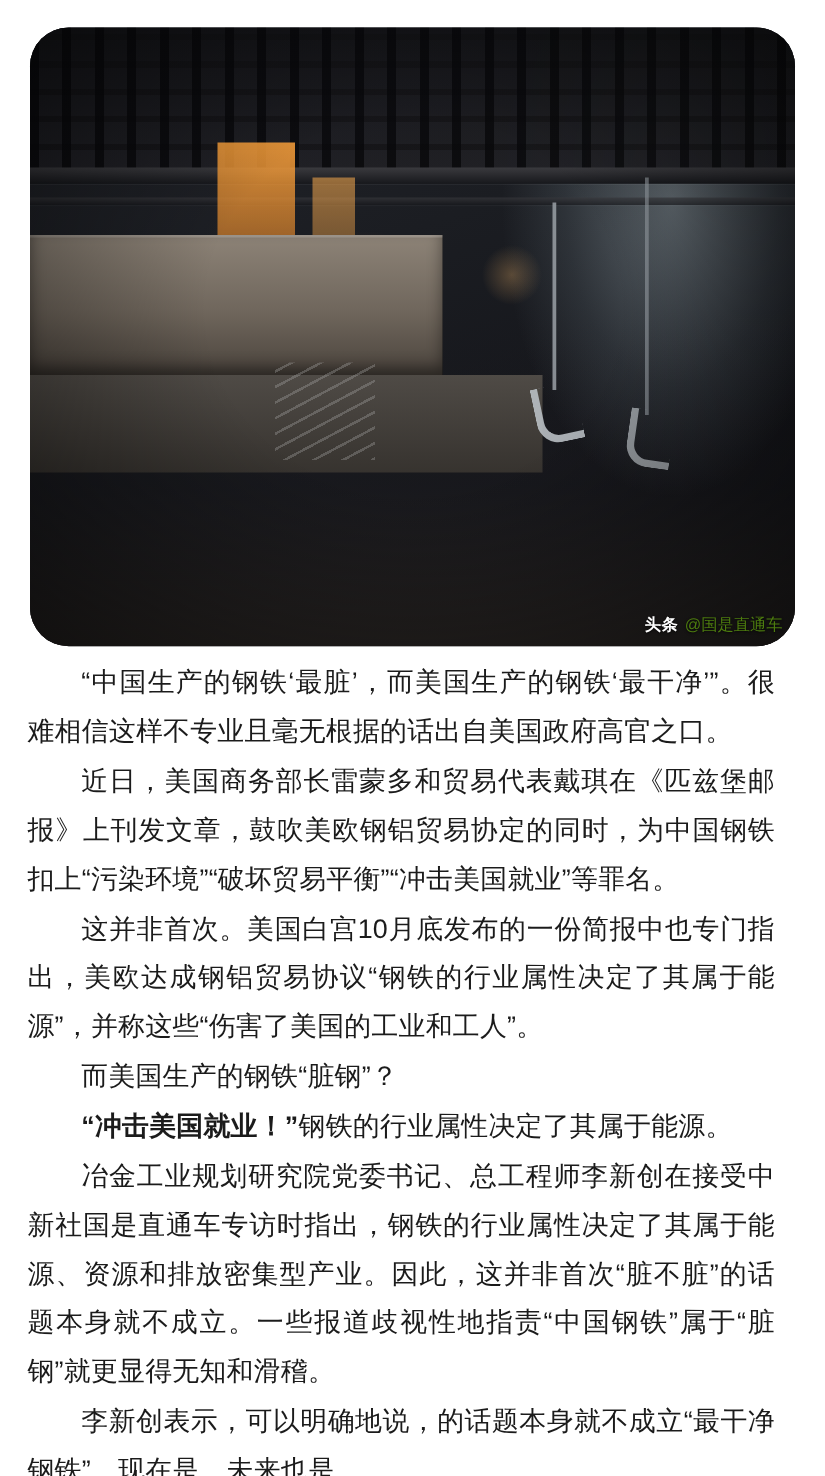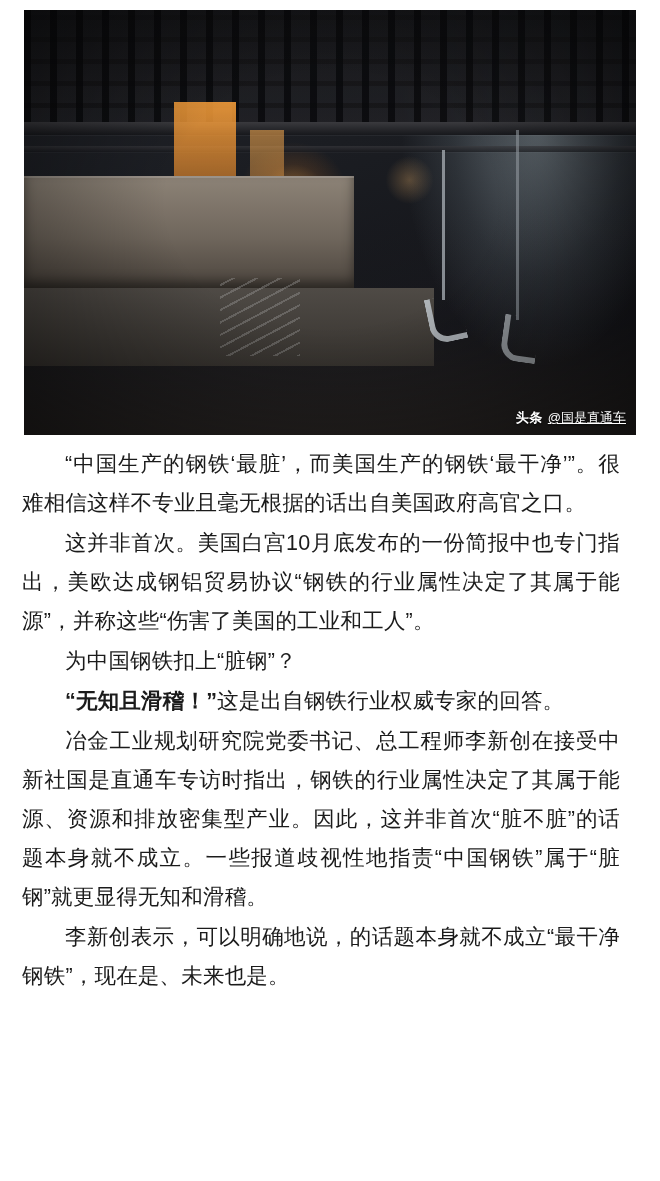--- a/index.html
+++ b/index.html
@@ -18,24 +18,25 @@
     width: 660px;
     height: 1181px;
     position: relative;
     background: #ffffff;
     box-sizing: border-box;
   }
 
   
   .hero {
     position: relative;
-    margin: 10px 24px 0 24px;
-    height: 425px;
+    margin: 22px 24px 0 24px;
+    height: 495px;
     overflow: hidden;
     background: #15161a;
+    border-radius: 31px;
   }
   .hero-art {
     position: absolute;
     inset: 0;
     background:
       
       radial-gradient(ellipse 190px 330px at 84% 28%, rgba(188,206,214,0.42) 0%, rgba(150,170,180,0.16) 45%, rgba(0,0,0,0) 72%),
       
       radial-gradient(circle 55px at 44% 44%, rgba(255,168,66,0.55) 0%, rgba(255,140,40,0.12) 60%, rgba(0,0,0,0) 100%),
       radial-gradient(circle 38px at 22% 47%, rgba(255,176,80,0.40) 0%, rgba(0,0,0,0) 75%),
@@ -145,22 +146,21 @@
     font-size: 13px;
     color: #f2f2f2;
     text-shadow: 0 1px 2px rgba(0,0,0,0.8);
   }
   .hero-watermark .wm-logo {
     font-weight: bold;
     color: #ffffff;
     letter-spacing: 0.5px;
   }
   .hero-watermark .wm-text {
-    color: #ffffff;
-    text-decoration: underline;
+    color: #4d7c0f;
   }
 
   
   .article {
     margin: 10px 40px 0 22px;
     font-size: 21.5px;
     line-height: 39px;
     letter-spacing: 0.2px;
     color: #1b1b1b;
     text-align: justify;
@@ -197,20 +197,21 @@
     <div class="hook hook2"></div>
     <div class="hero-vignette"></div>
     <div class="hero-watermark">
       <span class="wm-logo">头条</span>
       <span class="wm-text">@国是直通车</span>
     </div>
   </div>
 
   <div class="article">
     <p>“中国生产的钢铁‘最脏’，而美国生产的钢铁‘最干净’”。很难相信这样不专业且毫无根据的话出自美国政府高官之口。</p>
+    <p>近日，美国商务部长雷蒙多和贸易代表戴琪在《匹兹堡邮报》上刊发文章，鼓吹美欧钢铝贸易协定的同时，为中国钢铁扣上“污染环境”“破坏贸易平衡”“冲击美国就业”等罪名。</p>
     <p>这并非首次。美国白宫10月底发布的一份简报中也专门指出，美欧达成钢铝贸易协议“钢铁的行业属性决定了其属于能源”，并称这些“伤害了美国的工业和工人”。</p>
-    <p>为中国钢铁扣上“脏钢”？</p>
-    <p class="noindent"><b>“无知且滑稽！”</b><span>这是出自钢铁行业权威专家的回答。</span></p>
+    <p>而美国生产的钢铁“脏钢”？</p>
+    <p class="noindent"><b>“冲击美国就业！”</b><span>钢铁的行业属性决定了其属于能源。</span></p>
     <p>冶金工业规划研究院党委书记、总工程师李新创在接受中新社国是直通车专访时指出，钢铁的行业属性决定了其属于能源、资源和排放密集型产业。因此，这并非首次“脏不脏”的话题本身就不成立。一些报道歧视性地指责“中国钢铁”属于“脏钢”就更显得无知和滑稽。</p>
     <p>李新创表示，可以明确地说，的话题本身就不成立“最干净钢铁”，现在是、未来也是。</p>
   </div>
 
 </div>
 
 </body></html>

